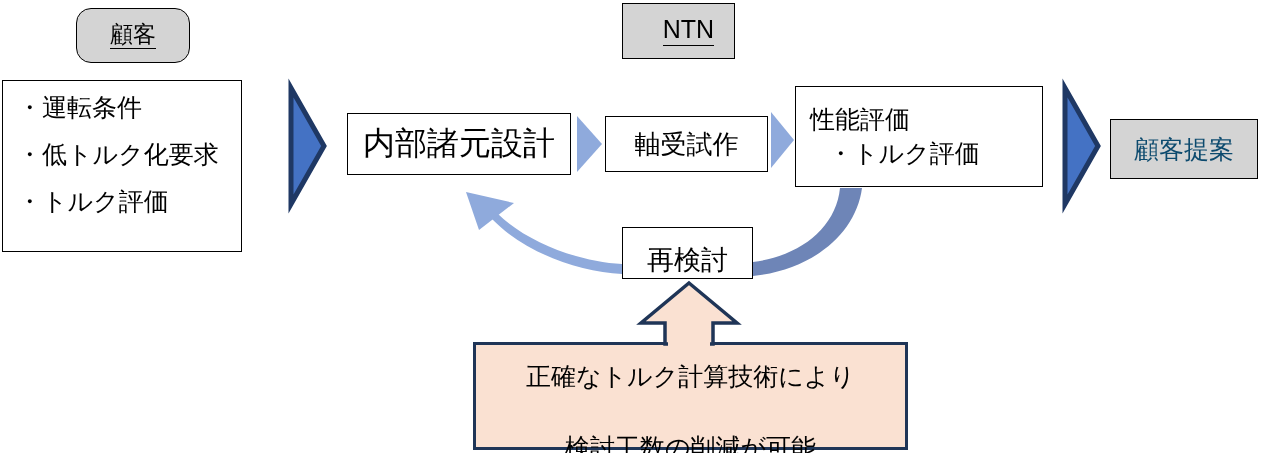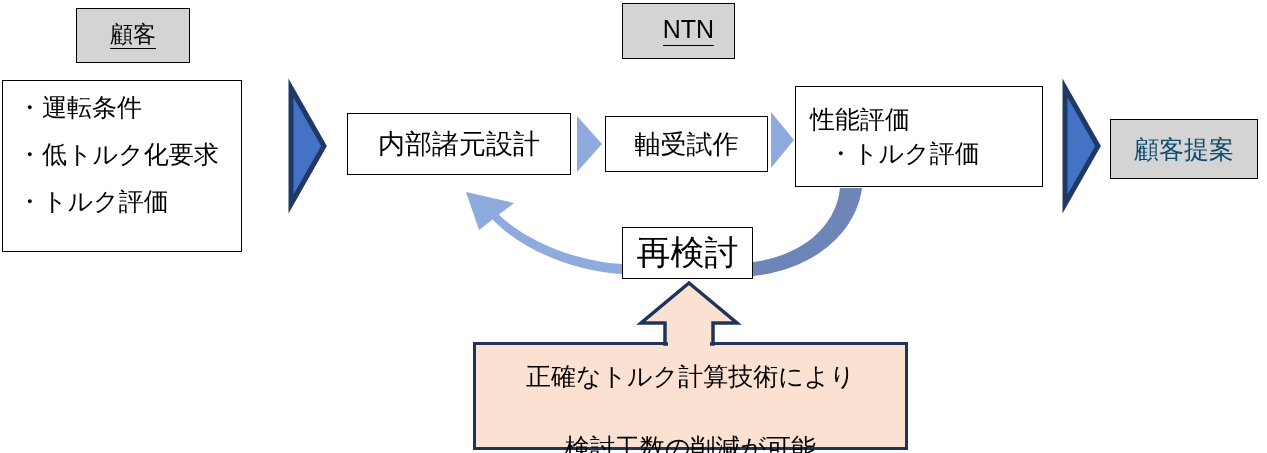--- a/index.html
+++ b/index.html
@@ -83,50 +83,50 @@
     left: 0; top: 0;
     width: 1267px; height: 453px;
     pointer-events: none;
   }
 </style>
 </head>
 <body>
 
 <div id="canvas">
 
-  <div class="abs actor-label" style="left:76px; top:8px; width:114px; height:55px; font-size:23px;">
+  <div class="abs actor-label" style="left:76px; top:8px; width:114px; height:55px; font-size:23px;border-radius:15px;">
     <span class="txt">顧客</span>
   </div>
 
   <div class="abs actor-label" style="left:622px; top:3px; width:113px; height:56px; font-size:25px;padding-left:20px;">
     <span class="txt">NTN</span>
   </div>
 
   <div class="abs list-box" style="left:2px; top:80px; width:240px; height:172px; font-size:25px;">
     <div class="li">・運転条件</div>
     <div class="li">・低トルク化要求</div>
     <div class="li">・トルク評価</div>
   </div>
 
-  <div class="abs proc-box center" style="left:347px; top:113px; width:224px; height:62px; font-size:27px;">
+  <div class="abs proc-box center" style="left:347px; top:113px; width:224px; height:62px; font-size:32px;">
     <span>内部諸元設計</span>
   </div>
 
   <div class="abs proc-box center" style="left:605px; top:116px; width:163px; height:56px; font-size:26px;">
     <span>軸受試作</span>
   </div>
 
   <div class="abs proc-box lefty" style="left:795px; top:86px; width:248px; height:101px; font-size:25px; padding-left:14px;align-items:center;">
     <span class="proc-lines">
       <span style="display:block;">性能評価</span>
       <span style="display:block; padding-left:18px;">・トルク評価</span>
     </span>
   </div>
 
-  <div class="abs proc-box center" style="left:622px; top:227px; width:131px; height:52px; font-size:34px;">
+  <div class="abs proc-box center" style="left:622px; top:227px; width:131px; height:52px; font-size:27px;align-items:flex-end;">
     <span>再検討</span>
   </div>
 
   <div class="abs gray-box" style="left:1110px; top:119px; width:148px; height:60px; font-size:25px;">
     <span>顧客提案</span>
   </div>
 
   <div class="abs callout" style="left:473px; top:342px; width:435px; height:108px; font-size:25px;">
     <div class="cl">正確なトルク計算技術により</div>
     <div class="cl">検討工数の削減が可能</div>

